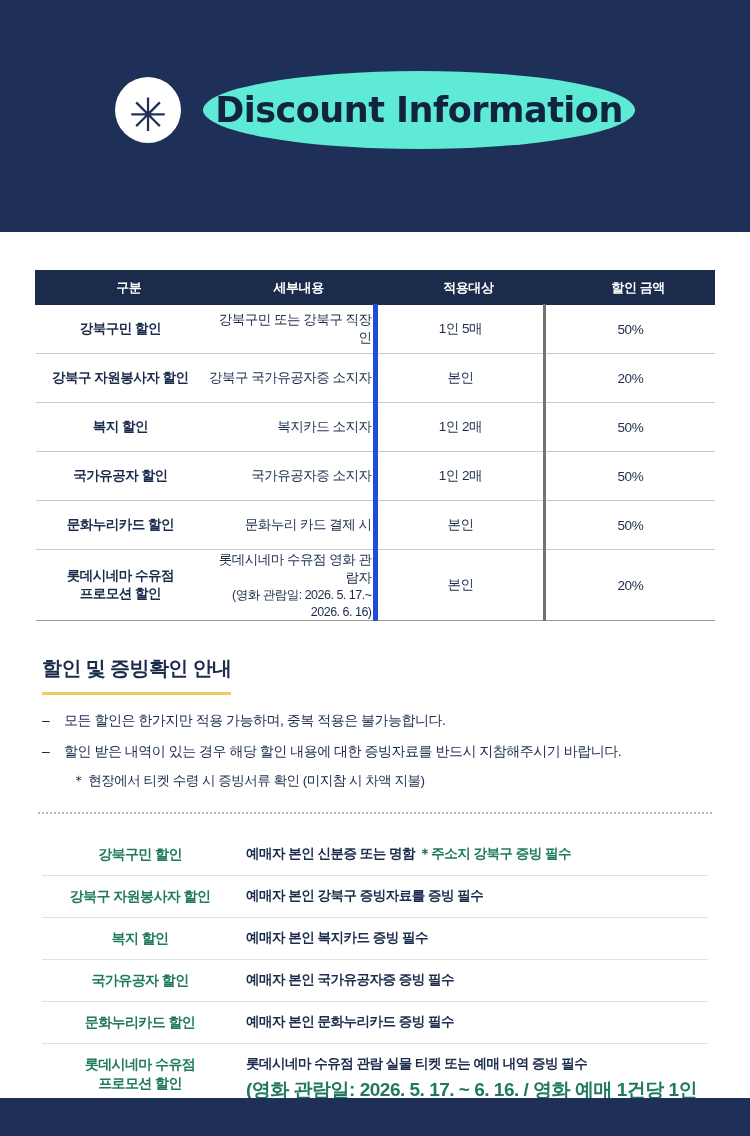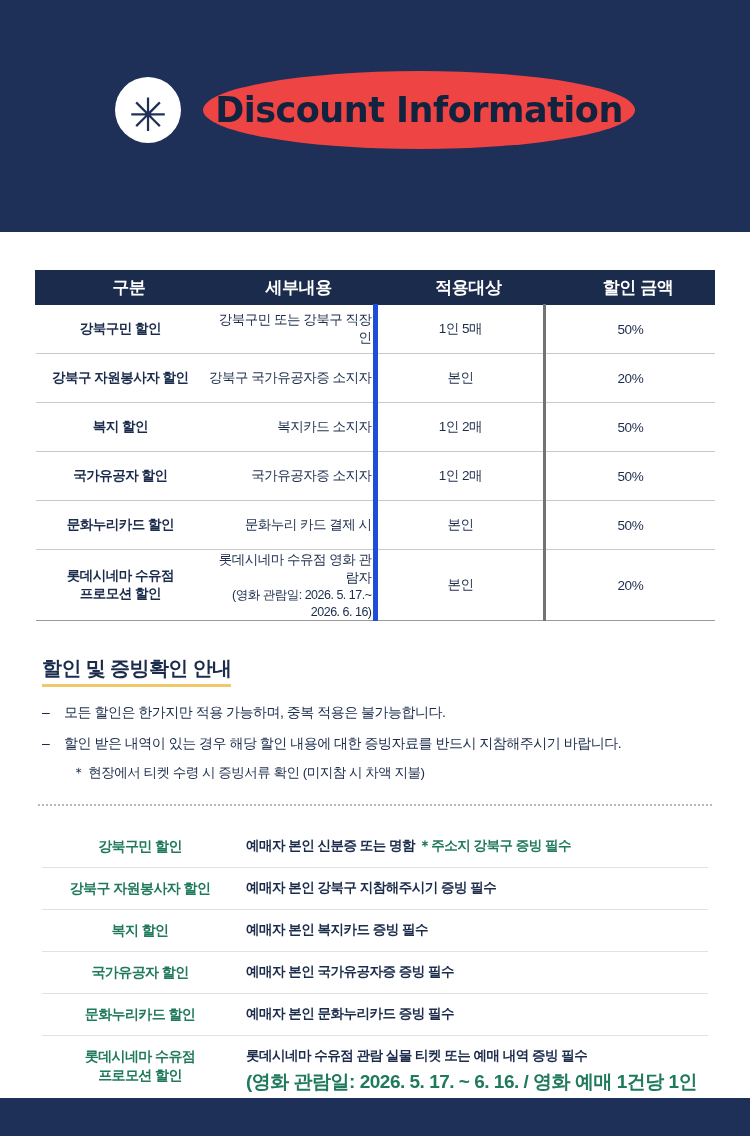--- a/index.html
+++ b/index.html
@@ -47,21 +47,21 @@
     line-height: 36px;
     color: #1e3058;
     font-weight: 700;
     display: block;
     transform: translateY(5px);
   }
   .title-ellipse {
     width: 432px;
     height: 78px;
     border-radius: 50%;
-    background: #ef4444;
+    background: #5eead4;
     display: flex;
     align-items: center;
     justify-content: center;
   }
   .title-ellipse span {
     font-size: 35px;
     font-weight: 700;
     letter-spacing: -0.5px;
     color: #11233f;
     font-family: "DejaVu Sans", sans-serif;
@@ -73,21 +73,21 @@
     width: 680px;
   }
   table.discount {
     border-collapse: collapse;
     width: 680px;
     table-layout: fixed;
   }
   table.discount th {
     background: #1b2b4b;
     color: #ffffff;
-    font-size: 17px;
+    font-size: 13px;
     font-weight: 700;
     height: 34px;
     border: 1px solid #1b2b4b;
     letter-spacing: -0.4px;
     padding-left: 18px;
   }
   table.discount td {
     border: 1px solid #c9c9c9;
     border-left: none;
     border-right: none;
@@ -113,21 +113,21 @@
     margin: 34px 0 0 42px;
   }
   .notice h2 {
     margin: 0;
     font-size: 20px;
     font-weight: 700;
     color: #1b2b4b;
     letter-spacing: -0.6px;
     display: inline-block;
     border-bottom: 3px solid #f2c96a;
-    padding-bottom: 2px;
+    padding-bottom: 10px;
     text-align: center;
   }
   .notice ul {
     list-style: none;
     margin: 16px 0 0 0;
     padding: 0;
   }
   .notice li {
     font-size: 14px;
     color: #1b2b4b;
@@ -277,21 +277,21 @@
 
 <div class="divider"></div>
 
 <div class="proof">
     <div class="proof-row">
       <div class="proof-label">강북구민 할인</div>
       <div class="proof-desc">예매자 본인 신분증 또는 명함 <span class="hl">＊주소지 강북구 증빙 필수</span></div>
     </div>
     <div class="proof-row">
       <div class="proof-label">강북구 자원봉사자 할인</div>
-      <div class="proof-desc">예매자 본인 강북구 지참해주시기 증빙 필수</div>
+      <div class="proof-desc">예매자 본인 강북구 증빙자료를 증빙 필수</div>
     </div>
     <div class="proof-row">
       <div class="proof-label">복지 할인</div>
       <div class="proof-desc">예매자 본인 복지카드 증빙 필수</div>
     </div>
     <div class="proof-row">
       <div class="proof-label">국가유공자 할인</div>
       <div class="proof-desc">예매자 본인 국가유공자증 증빙 필수</div>
     </div>
     <div class="proof-row">

